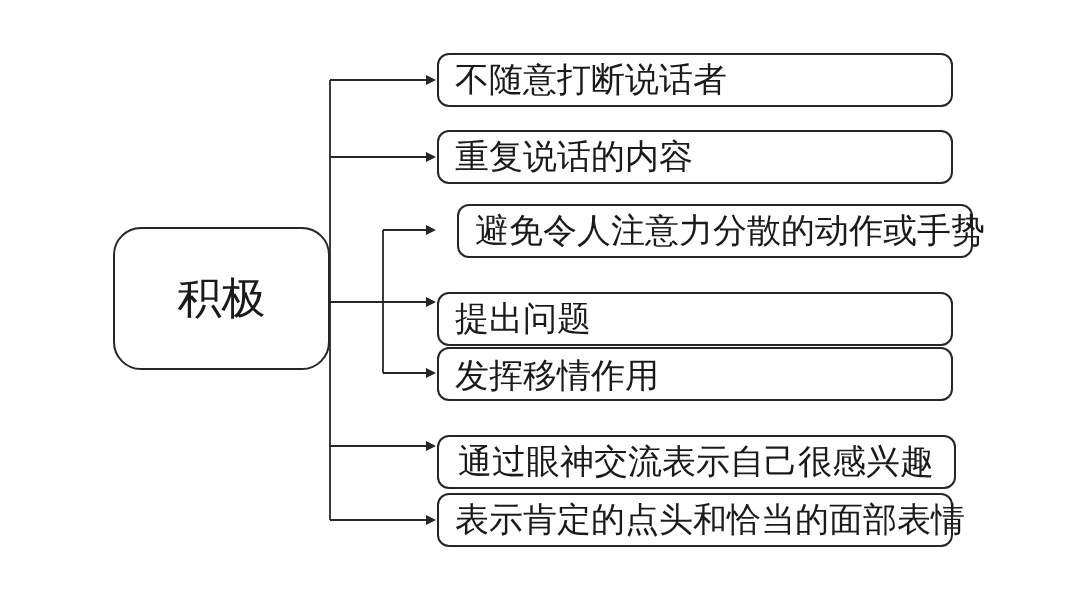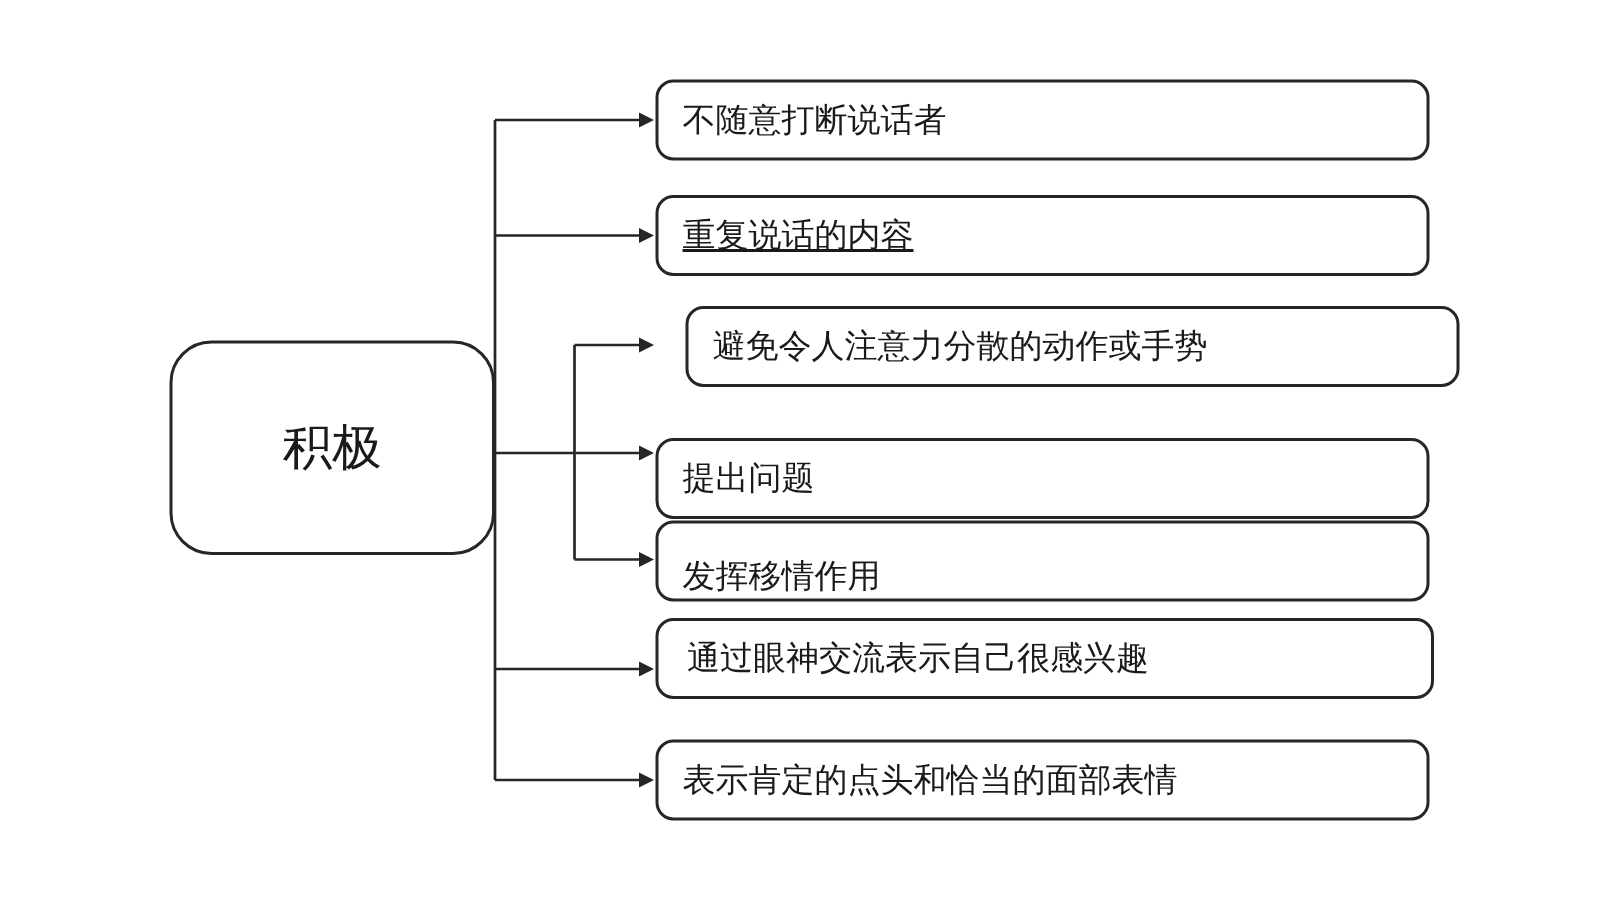--- a/index.html
+++ b/index.html
@@ -27,43 +27,43 @@
     position:absolute;
     left:113px;top:227px;
     width:213px;height:139px;
     border:2px solid var(--line);
     border-radius:28px;
     background:var(--box-fill);
     display:flex;
     flex-direction:column;
     align-items:center;
     justify-content:center;
-    font-size:33px;
+    font-size:44px;
     line-height:1.42;
     text-align:center;
   }
   .branch-node{
     position:absolute;
     left:437px;
     width:496px;height:50px;
     border:2px solid var(--line);
     border-radius:12px;
     background:var(--box-fill);
     display:flex;
     align-items:center;
     padding-left:16px;
-    font-size:22px;
+    font-size:34px;
     white-space:nowrap;
   }
   .b1{top:53px;}
-  .b2{top:130px;text-decoration:underline;}
+  .b2{top:130px;}
   .b3{top:204px;margin-left:20px;}
   .b4{top:292px;font-family:Liberation Mono, monospace;}
   .b5{top:347px;align-items:flex-end;}
-  .b6{top:412px;padding-left:19px;}
+  .b6{top:435px;padding-left:19px;}
   .b7{top:493px;}
 </style>
 </head>
 <body>
 
 <div class="canvas">
 
   <svg class="connector-layer" viewBox="0 0 1080 608" xmlns="http://www.w3.org/2000/svg">
     <g stroke="#262626" stroke-width="1.8" fill="none">
 

